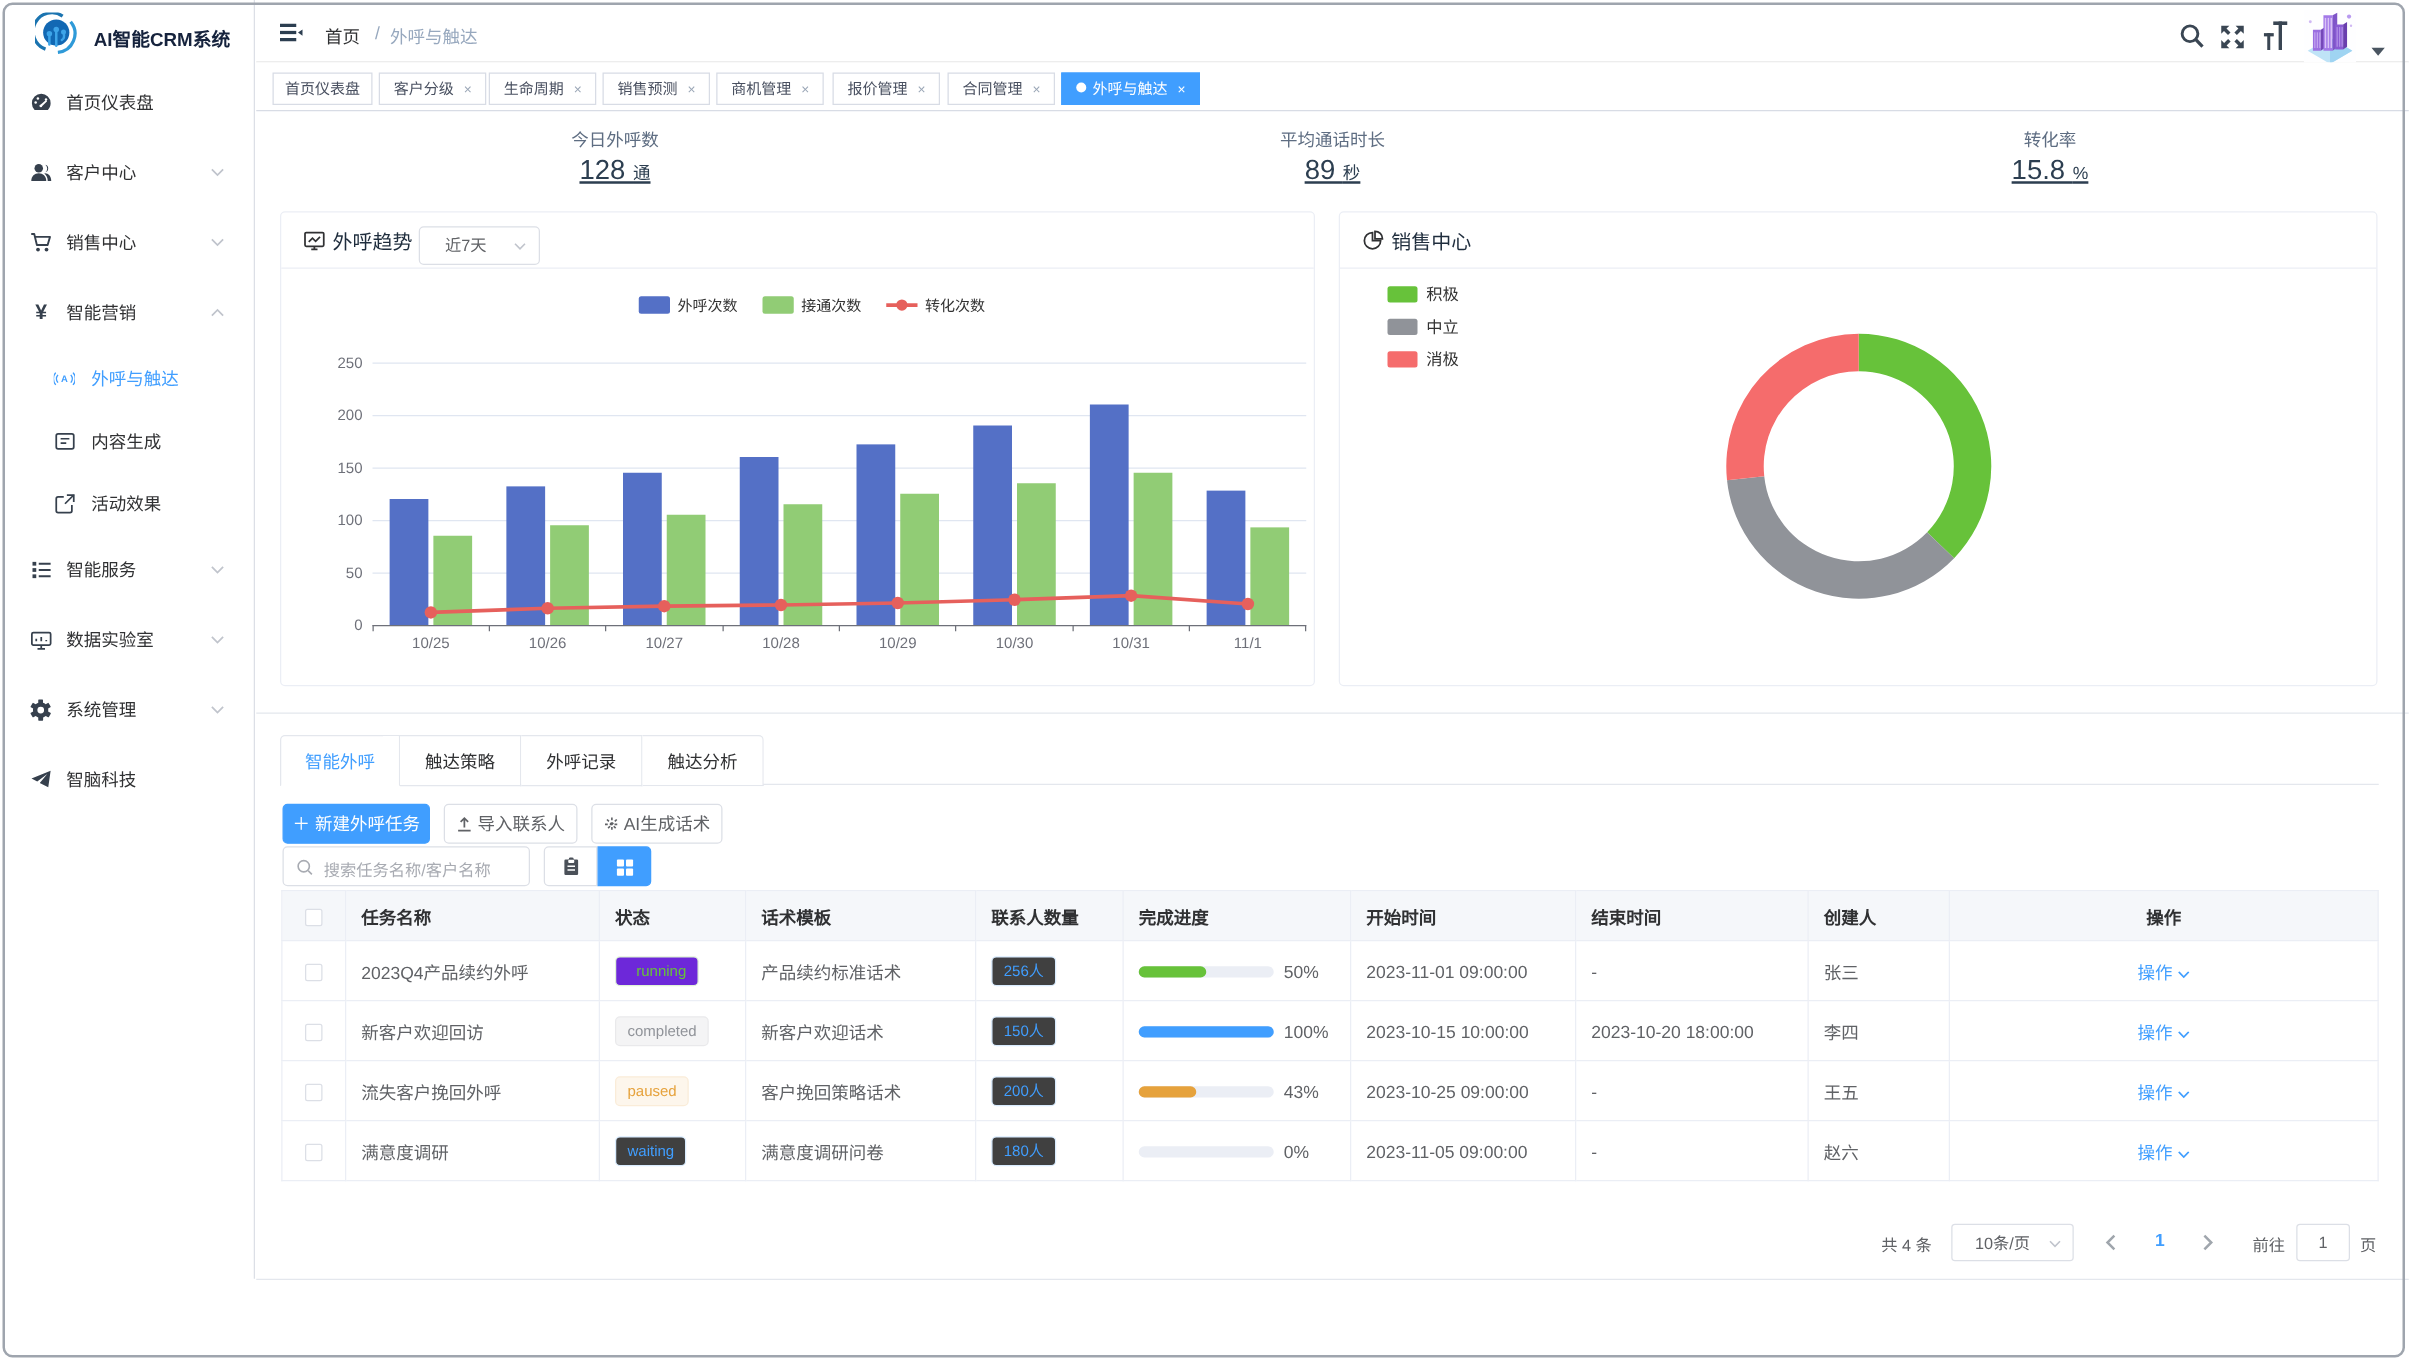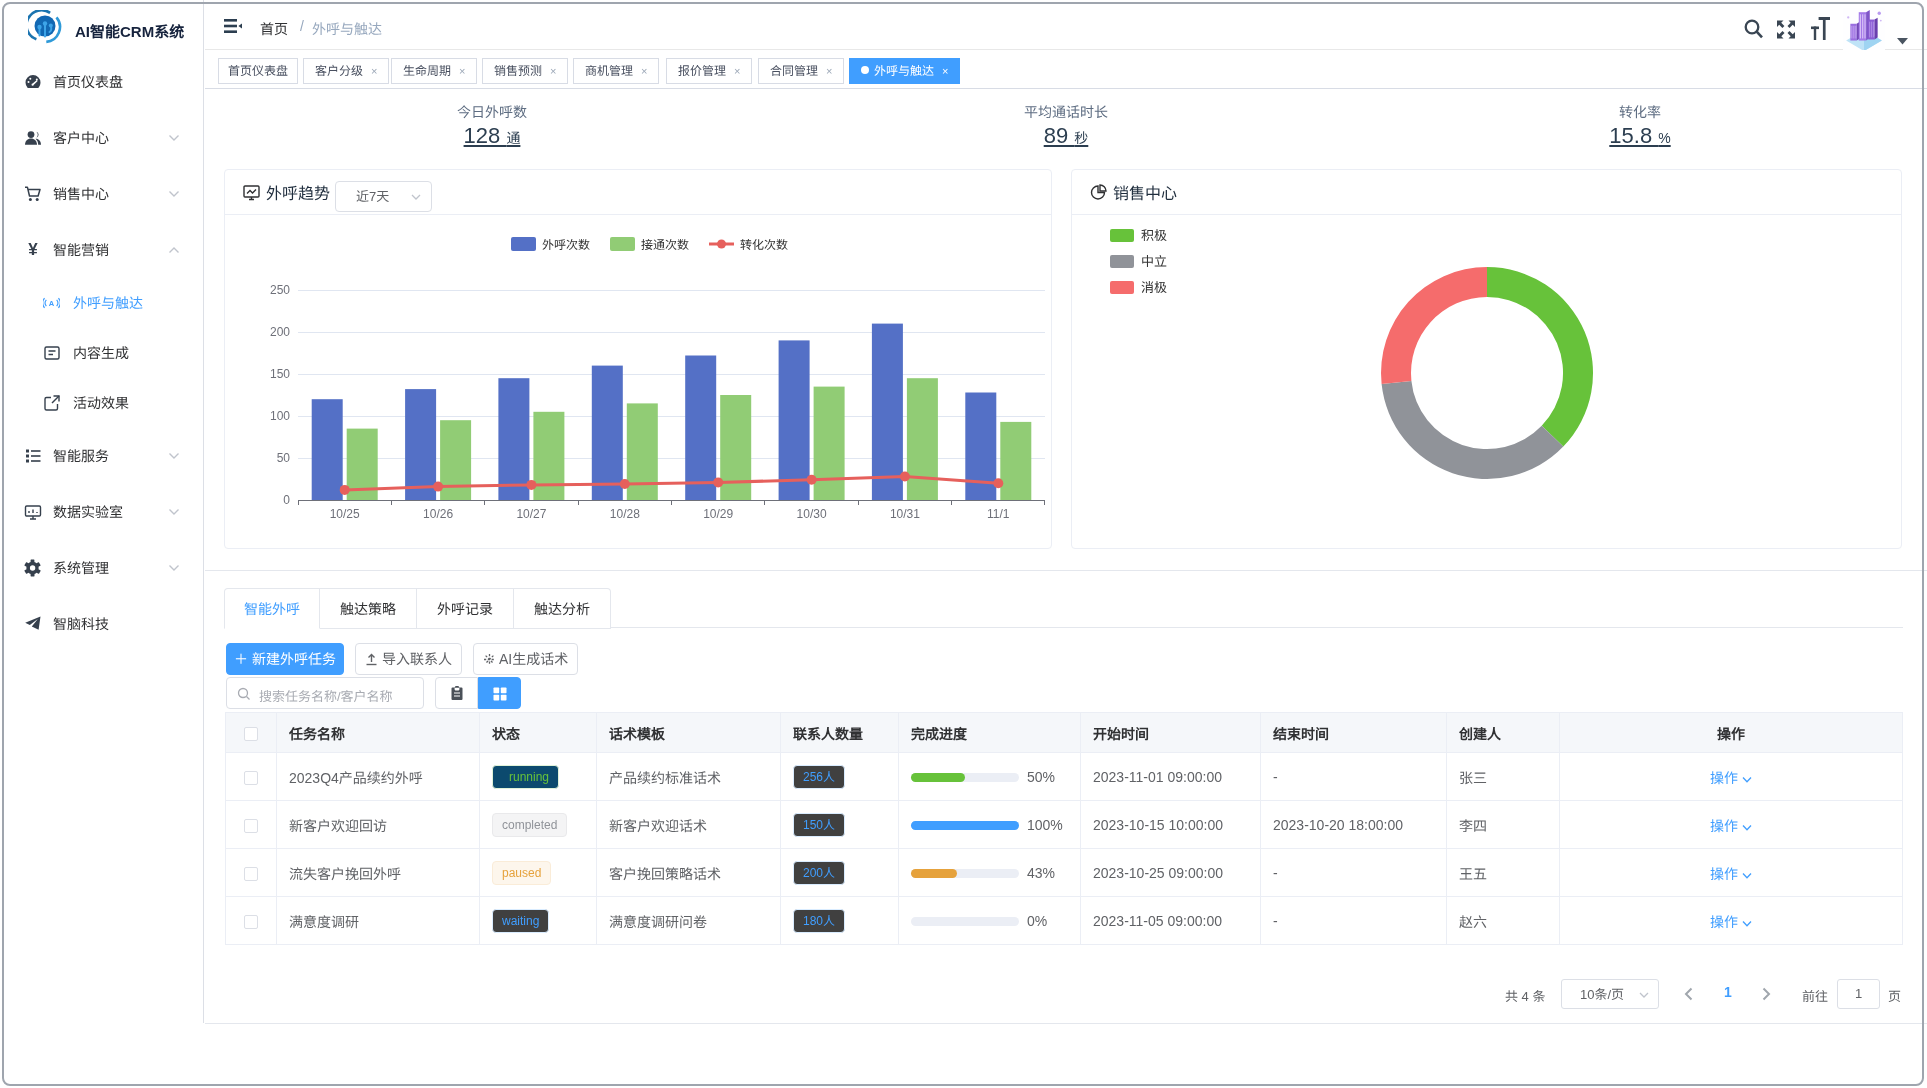--- a/index.html
+++ b/index.html
@@ -48,21 +48,21 @@
 .etab.on { color:#409EFF; border-bottom-color:#fff; }
 .btn { position:absolute; height:32px; border-radius:4px; font-size:14px; text-align:center; }
 .btn.prim { background:#409EFF; color:#fff; border:1px solid #409EFF; }
 .btn.plain { background:#fff; color:#606266; border:1px solid #dcdfe6; }
 
 table.et { position:absolute; left:20px; top:141px; border-collapse:collapse; table-layout:fixed; width:1678px; font-size:14px; }
 table.et th { background:#f5f7fa; color:#303133; font-weight:bold; text-align:left; height:40px; padding:0 12px; border:1px solid #ebeef5; }
 table.et td { color:#606266; height:48px; padding:0 12px; border:1px solid #ebeef5; background:#fff; }
 .cbx { display:inline-block; width:14px; height:14px; border:1px solid #dcdfe6; border-radius:2px; background:#fff; vertical-align:middle; }
 .tag { display:inline-block; height:24px; line-height:22px; padding:0 9px; font-size:12px; border-radius:4px; border:1px solid; }
-.tag.suc { color:#67c23a; background:#0c4a6e; border-color:#e1f3d8;padding-left:16px; }
+.tag.suc { color:#67c23a; background:#6d28d9; border-color:#e1f3d8;padding-left:16px; }
 .tag.inf { color:#909399; background:#f4f4f5; border-color:#e9e9eb; }
 .tag.war { color:#e6a23c; background:#fdf6ec; border-color:#faecd8; }
 .tag.pri { color:#409eff; background:#404040; border-color:#d9ecff; }
 .ptrack { display:inline-block; width:108px; height:9px; border-radius:5px; background:#ebeef5; vertical-align:middle; position:relative; }
 .pbar { position:absolute; left:0; top:0; height:9px; border-radius:5px; }
 .ppct { font-size:14px; color:#606266; margin-left:8px; vertical-align:middle; }
 .oplink { color:#409eff; font-size:14px; }
 .box { height:30px; line-height:28px; border:1px solid #dcdfe6; border-radius:3px; background:#fff; }
 </style>
 </head>

